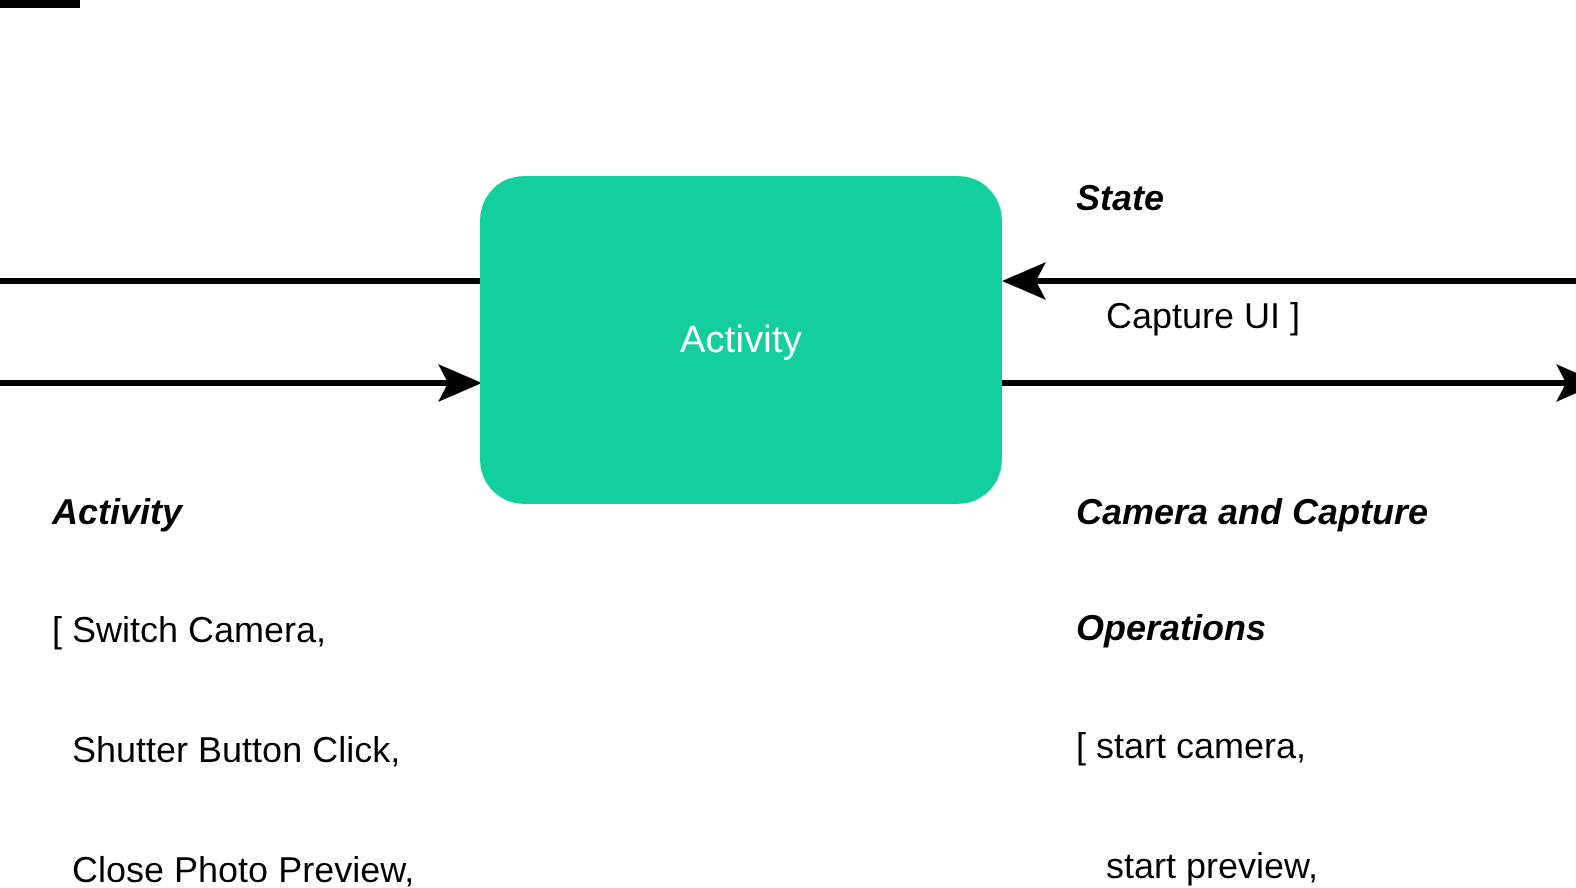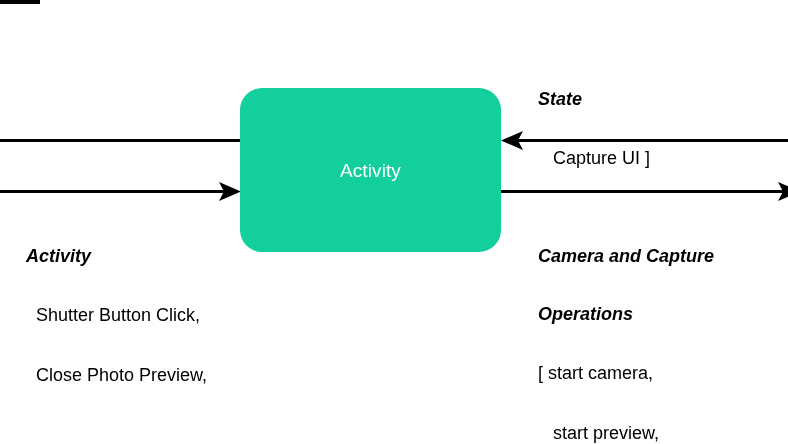--- a/index.html
+++ b/index.html
@@ -107,20 +107,21 @@
     <polygon points="800,191.5 778,182 783,191.5 778,201" fill="#000000"></polygon>
   </svg>
 
   <div class="node-activity">
     <span class="node-activity-label">Activity</span>
   </div>
 
 
   <div class="label" id="label-actions">
     <span class="hd">Activity</span>
+    <span class="ln">[ Switch Camera,</span>
     <span class="ln">  Shutter Button Click,</span>
     <span class="ln">  Close Photo Preview,</span>
     
     
   </div>
 
   <div class="label" id="label-state">
     <span class="hd">State</span>
     <span class="ln">   Capture UI ]</span>
   </div>

